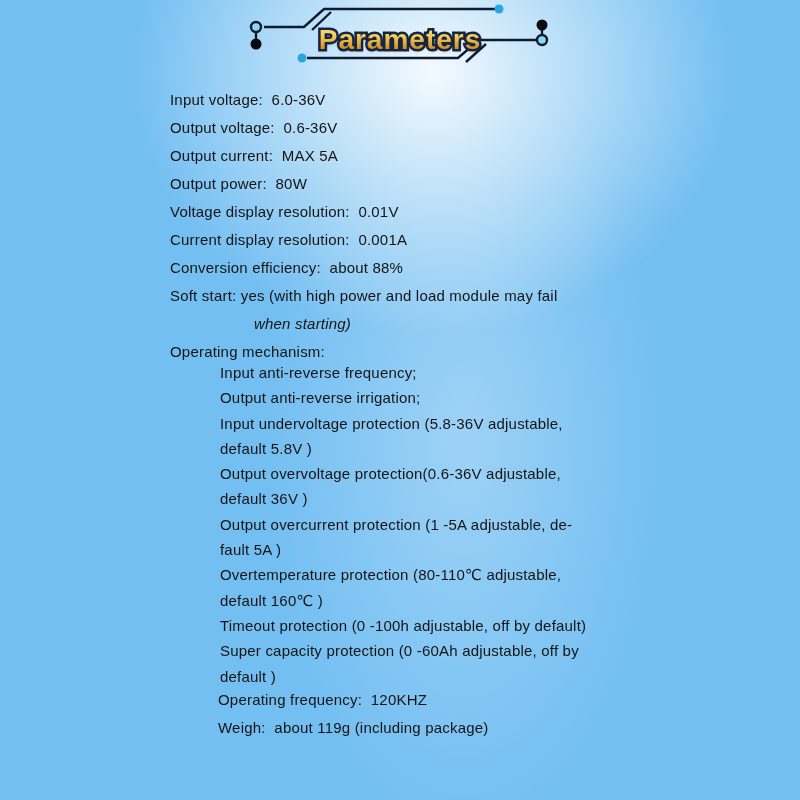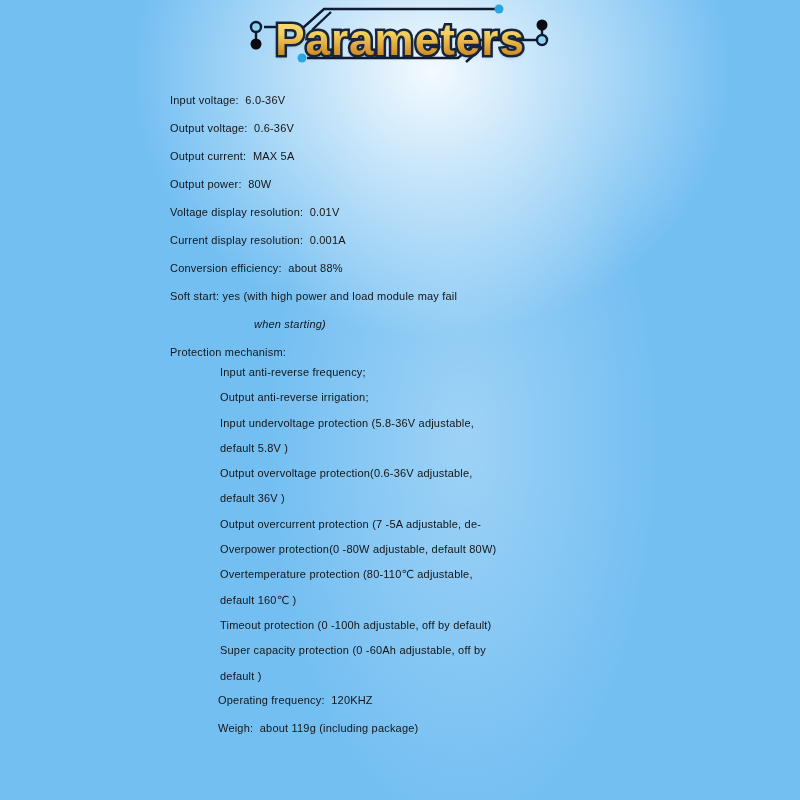--- a/index.html
+++ b/index.html
@@ -24,21 +24,21 @@
   }
   .circuit {
     position: absolute;
     left: 0; top: 0;
   }
   .title {
     position: absolute;
     left: 0; top: 21px;
     width: 800px;
     text-align: center;
-    font-size: 44px;
+    font-size: 28px;
     font-weight: bold;
     line-height: 38px;
     letter-spacing: 1px;
   }
   .title .t-stroke {
     position: absolute;
     left: 0; top: 0;
     width: 100%;
     color: #16253f;
     -webkit-text-stroke: 5px #16253f;
@@ -55,21 +55,21 @@
   
   .specs {
     position: absolute;
     left: 170px;
     top: 86px;
     width: 620px;
   }
   .row {
     margin: 0;
     white-space: pre-wrap;
-    font-size: 11px;
+    font-size: 15px;
     line-height: 28px;
     letter-spacing: 0.2px;
   }
   .soft-cont { padding-left: 84px; font-style: italic; }
   .protection-items { margin-top: -6px; }
   .protection-items .row {
     line-height: 25.3px;
     padding-left: 50px;
   }
   .footer-items { margin-top: -3px; margin-left: 48px; }
@@ -107,30 +107,30 @@
     <p class="row">Input voltage:  6.0-36V</p>
     <p class="row">Output voltage:  0.6-36V</p>
     <p class="row">Output current:  MAX 5A</p>
     <p class="row">Output power:  80W</p>
     <p class="row">Voltage display resolution:  0.01V</p>
     <p class="row">Current display resolution:  0.001A</p>
     <p class="row">Conversion efficiency:  about 88%</p>
     <p class="row">Soft start: yes (with high power and load module may fail</p>
     <p class="row soft-cont">when starting)</p>
 
-    <p class="row">Protection mechanism:</p>
+    <p class="row">Operating mechanism:</p>
     <div class="protection-items">
       <p class="row">Input anti-reverse frequency;</p>
       <p class="row">Output anti-reverse irrigation;</p>
       <p class="row">Input undervoltage protection (5.8-36V adjustable,</p>
       <p class="row">default 5.8V )</p>
       <p class="row">Output overvoltage protection(0.6-36V adjustable,</p>
       <p class="row">default 36V )</p>
-      <p class="row">Output overcurrent protection (7 -5A adjustable, de-</p>
-      <p class="row">Overpower protection(0 -80W adjustable, default 80W)</p>
+      <p class="row">Output overcurrent protection (1 -5A adjustable, de-</p>
+      <p class="row">fault 5A )</p>
       <p class="row">Overtemperature protection (80-110℃ adjustable,</p>
       <p class="row">default 160℃ )</p>
       <p class="row">Timeout protection (0 -100h adjustable, off by default)</p>
       <p class="row">Super capacity protection (0 -60Ah adjustable, off by</p>
       <p class="row">default )</p>
     </div>
 
     <div class="footer-items">
       <p class="row">Operating frequency:  120KHZ</p>
       <p class="row">Weigh:  about 119g (including package)</p>

